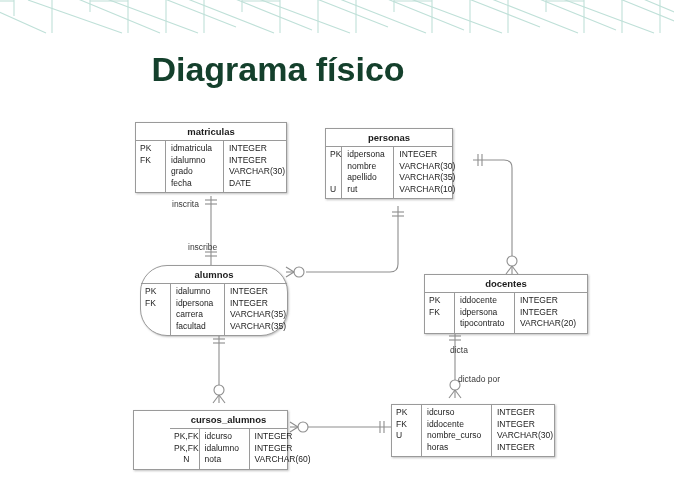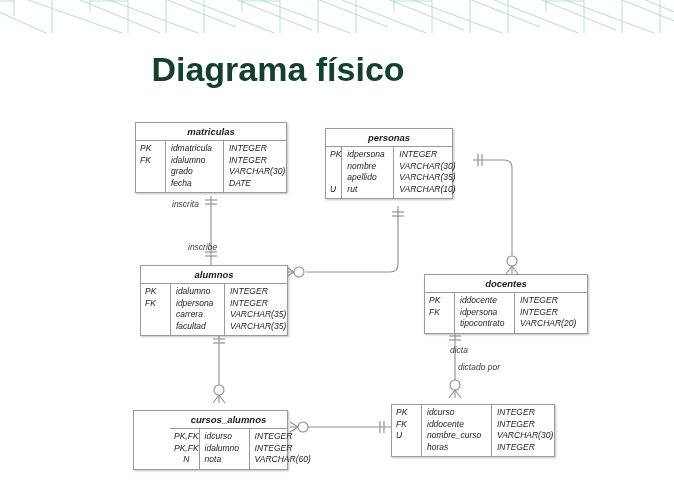--- a/index.html
+++ b/index.html
@@ -33,21 +33,21 @@
     font-size: 34px;
     font-weight: bold;
     color: #14402c;
     letter-spacing: 0px;
   }
 
   
   #diagram {
     position: absolute;
     left: 0; top: 0;
-    width: 674px; height: 503px; font-style: italic;
+    width: 674px; height: 503px;
   }
   #lines {
     position: absolute;
     left: 0; top: 0;
   }
 
   
   .entity {
     position: absolute;
     background: #ffffff;
@@ -96,21 +96,21 @@
     height: 11.5px;
   }
 
   
   #ent-matriculas { left: 135px; top: 122px; width: 152px; }
   #ent-matriculas .col-name { width: 58px; }
 
   #ent-personas { left: 325px; top: 128px; width: 128px; }
   #ent-personas .col-name { width: 52px; }
 
-  #ent-alumnos { left: 140px; top: 265px; width: 148px; }
+  #ent-alumnos { left: 140px; top: 265px; width: 148px; border-radius: 27px; }
   #ent-alumnos .col-name { width: 54px; }
 
   #ent-docentes { left: 424px; top: 274px; width: 164px; }
   #ent-docentes .col-name { width: 60px; }
 
   #ent-cursos-alumnos { left: 133px; top: 410px; width: 155px; padding-left: 36px; }
   #ent-cursos-alumnos .col-key { width: 38px; text-align: center; }
   #ent-cursos-alumnos .col-name { width: 50px; }
 
   #ent-cursos { left: 391px; top: 404px; width: 164px; }
@@ -119,21 +119,21 @@
   
   .rel-label {
     position: absolute;
     font-size: 8.5px;
     color: #3a3a3a;
     white-space: nowrap;
   }
   #lbl-inscrita  { left: 172px; top: 199px; }
   #lbl-inscribe  { left: 188px; top: 242px; }
   #lbl-dicta     { left: 450px; top: 345px; }
-  #lbl-dictado   { left: 458px; top: 362px; }
+  #lbl-dictado   { left: 458px; top: 374px; }
 </style>
 </head>
 <body>
 
 <div id="top-deco">
   <svg width="674" height="40" viewBox="0 0 674 40">
     <g stroke="#bfe0d8" stroke-width="1.1" fill="none">
 
       <path d="M14 0 L14 16"></path>
       <path d="M52 0 L52 33"></path>

